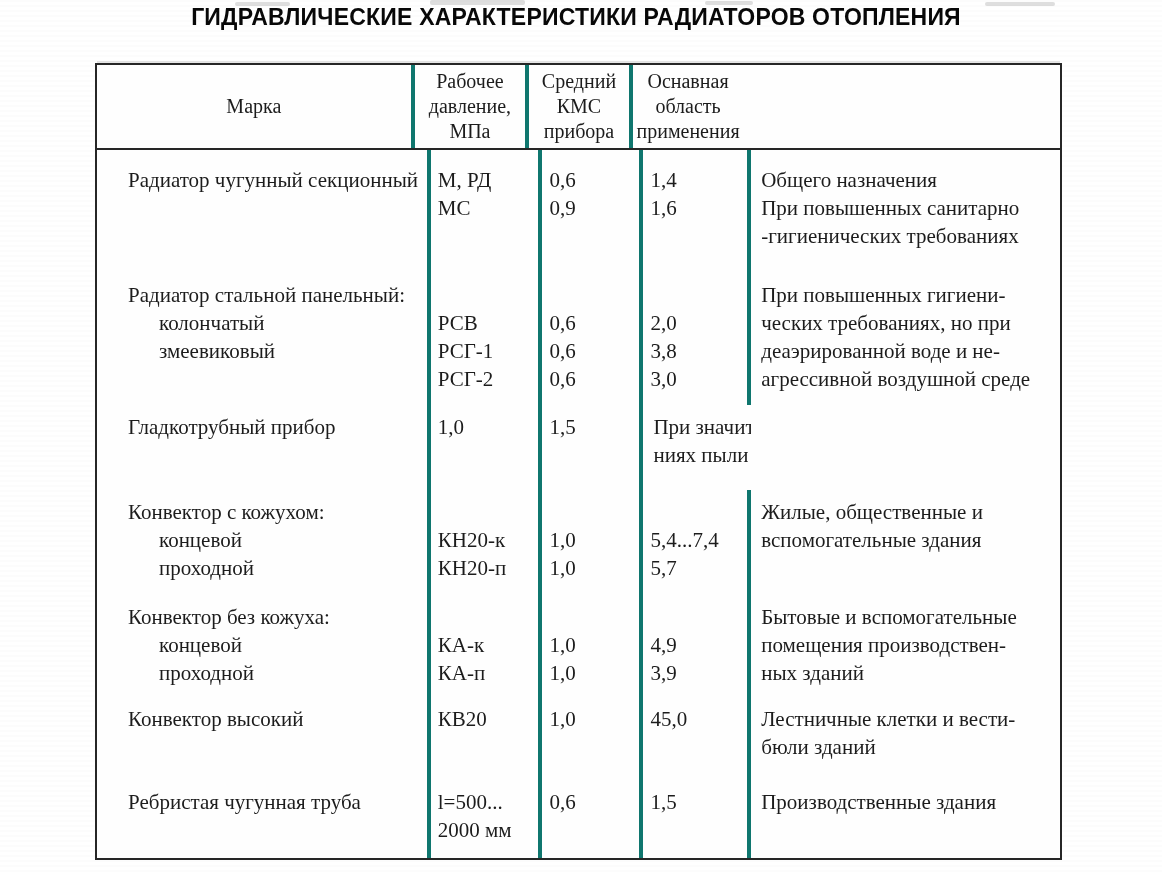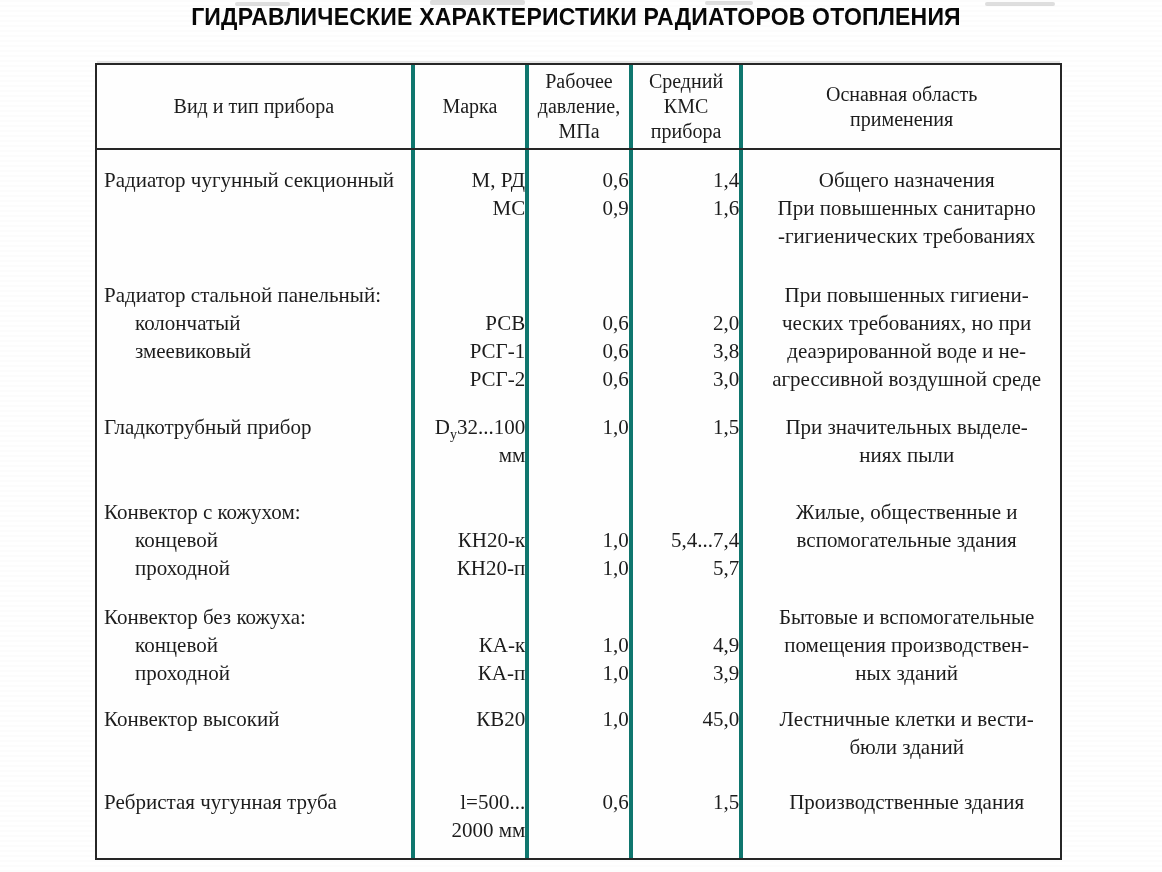--- a/index.html
+++ b/index.html
@@ -66,61 +66,58 @@
     justify-content: center;
     text-align: center;
     font-size: 20px;
     line-height: 25px;
     padding: 2px 2px;
   }
   .h-cell .hw { display: inline-block; }
   .hw-pressure { width: 100px; }
   .hw-kms { width: 90px; }
   .hw-application { width: 190px; }
-  .t-body { height: 708px; }
+  .t-body { height: 708px; margin-left: 24px; }
   .section { width: 100%; }
   .section .cell { height: 100%; padding-top: var(--pad, 8px); }
   .sec-0 { height: 125px; } .sec-0 .cell { --pad: 16px; }
   .sec-1 { height: 130px; } .sec-1 .cell { --pad: 6px; }
   .sec-2 { height: 85px;  } .sec-2 .cell { --pad: 8px; }
   .sec-3 { height: 105px; } .sec-3 .cell { --pad: 8px; }
   .sec-4 { height: 100px; } .sec-4 .cell { --pad: 8px; }
   .sec-5 { height: 85px;  } .sec-5 .cell { --pad: 10px; }
   .sec-6 { height: 78px;  } .sec-6 .cell { --pad: 8px; }
   .line {
     height: 28px;
     line-height: 28px;
     font-size: 21px;
     white-space: nowrap;
   }
   .col-device .line { padding-left: 7px; text-align: left; }
   .col-device .line.sub { padding-left: 38px; }
-  .col-mark .line, .col-pressure .line, .col-kms .line { text-align: right; }
-  .col-application .line { padding-left: 10px; text-align: center; }
+  .col-mark .line, .col-pressure .line, .col-kms .line { text-align: left; padding-left: 7px; }
+  .col-application .line { padding-left: 10px; text-align: left; }
   .line sub {
     font-size: 14px;
     line-height: 0;
   }
 </style>
 </head>
 <body>
 
 <div class="scan-noise"></div>
 <div class="artifact" style="left:235px; top:2px; width:55px; height:4px;"></div>
 <div class="artifact" style="left:430px; top:0; width:95px; height:5px;"></div>
 <div class="artifact" style="left:705px; top:1px; width:48px; height:4px;"></div>
 <div class="artifact" style="left:985px; top:2px; width:70px; height:4px;"></div>
 
 <h1 class="page-title">ГИДРАВЛИЧЕСКИЕ ХАРАКТЕРИСТИКИ РАДИАТОРОВ ОТОПЛЕНИЯ</h1>
 
 <div class="scan-table">
   <div class="grid-row header-row">
-    <div class="cell h-cell col-device">
-      <span class="hw">Вид и тип прибора</span>
-    </div>
     <div class="cell h-cell col-mark">
       <span class="hw">Марка</span>
     </div>
     <div class="cell h-cell col-pressure">
       <span class="hw hw-pressure">Рабочее давление, МПа</span>
     </div>
     <div class="cell h-cell col-kms">
       <span class="hw hw-kms">Средний КМС прибора</span>
     </div>
     <div class="cell h-cell col-application">
@@ -185,24 +182,20 @@
           <div class="line">ческих требованиях, но при</div>
           <div class="line">деаэрированной воде и не-</div>
           <div class="line">агрессивной воздушной среде</div>
         </div>
       </div>
       <div class="grid-row section sec-2">
         <div class="cell col-device">
           <div class="line">Гладкотрубный прибор</div>
           <div class="line"></div>
         </div>
-        <div class="cell col-mark">
-          <div class="line"><span>D</span><sub>у</sub><span>32...100</span></div>
-          <div class="line">мм</div>
-        </div>
         <div class="cell col-pressure">
           <div class="line">1,0</div>
           <div class="line"></div>
         </div>
         <div class="cell col-kms">
           <div class="line">1,5</div>
           <div class="line"></div>
         </div>
         <div class="cell col-application">
           <div class="line">При значительных выделе-</div>

